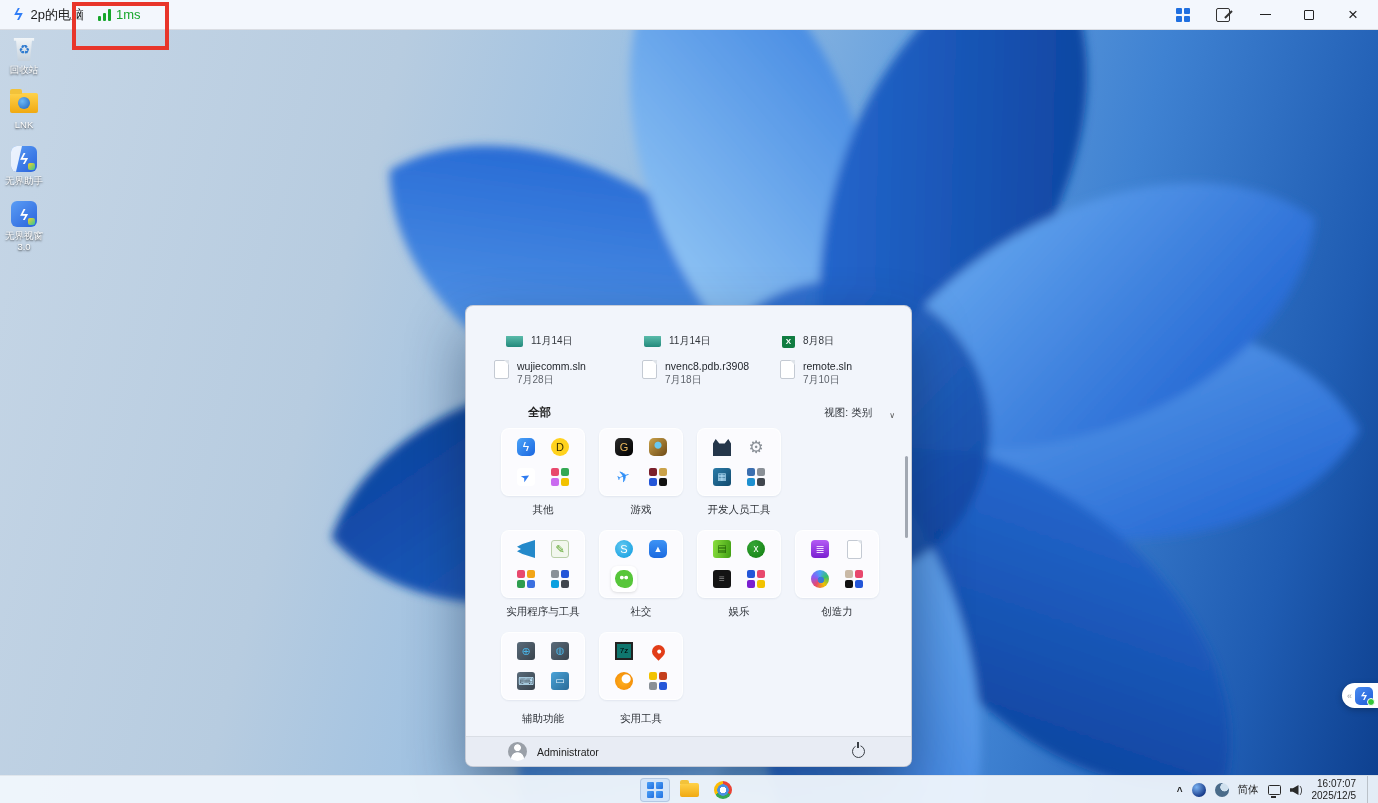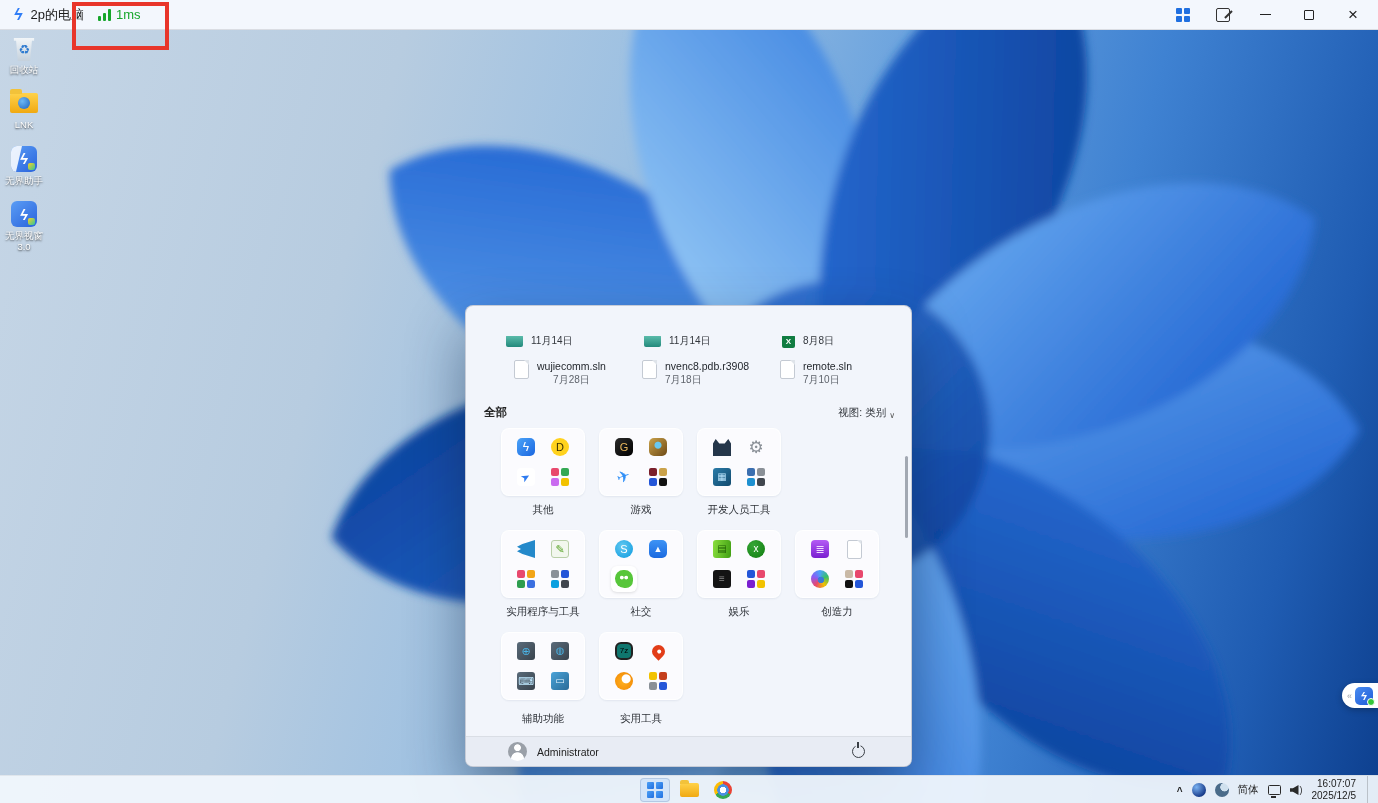--- a/index.html
+++ b/index.html
@@ -84,22 +84,22 @@
   .excel-mini { width:13px; height:13px; background:#107c41; border-radius:2px; color:#fff; font-size:8px;
     font-weight:bold; display:flex; align-items:center; justify-content:center; }
   .rec-file { position:absolute; top:24px; display:flex; gap:8px; cursor:pointer; }
   .doc-mini { width:15px; height:19px; background:#fff; border:1px solid #c4cad3; border-radius:2px; position:relative; flex:0 0 auto; }
   .doc-mini::before { content:""; position:absolute; right:-1px; top:-1px; width:5px; height:5px;
     background:#dfe4ea; clip-path:polygon(0 0,100% 100%,100% 0); }
   .rec-name { font-size:10.5px; color:#24282e; line-height:1.25; }
   .rec-sub { font-size:10px; color:#5f646c; }
 
   .sm-allrow { position:absolute; left:18px; top:99px; width:411px; display:flex; justify-content:space-between; align-items:center; }
-  .sm-all { font-size:11.5px; font-weight:bold; color:#222; }
-  .sm-view { font-size:10.5px; color:#33373d; cursor:pointer; display:flex; gap:3px; align-items:flex-end; }
+  .sm-all { font-size:11.5px; font-weight:bold; color:#222;margin-left:44px; }
+  .sm-view { font-size:10.5px; color:#33373d; cursor:pointer; display:flex; gap:17px; align-items:flex-end; }
   .sm-view .chev { font-size:8px; color:#555; }
 
   .sm-grid { position:absolute; left:35px; top:122px; }
   .cat-row { display:flex; gap:14px; margin-bottom:13px; }
   .cat { width:84px; display:flex; flex-direction:column; align-items:center; cursor:pointer; }
   .cat-card { width:84px; height:68px; background:rgba(253,254,255,.72); border:1px solid rgba(255,255,255,.8);
     border-radius:8px; box-shadow:0 1px 2px rgba(30,50,90,.08);
     display:grid; grid-template-columns:20px 20px; grid-template-rows:20px 20px;
     column-gap:14px; row-gap:10px; justify-content:center; align-content:center; justify-items:center; align-items:center; }
   .cat-label { margin-top:7px; font-size:10.5px; color:#2e3238; text-align:center; white-space:nowrap; }
@@ -304,21 +304,21 @@
           </div>
           <div class="rec-top-item" style="left: 162px;">
             <span class="folder-teal"></span>
             <span class="rec-date">11月14日</span>
           </div>
           <div class="rec-top-item" style="left: 300px;">
             <span class="excel-mini">X</span>
             <span class="rec-date">8月8日</span>
           </div>
         </div>
-        <div class="rec-file" style="left: 32px; text-align: center;">
+        <div class="rec-file" style="left: 12px;">
           <span class="doc-mini"></span>
           <div>
             <div class="rec-name">wujiecomm.sln</div>
             <div class="rec-sub">7月28日</div>
           </div>
         </div>
         <div class="rec-file" style="left: 160px;">
           <span class="doc-mini"></span>
           <div>
             <div class="rec-name">nvenc8.pdb.r3908</div>
@@ -488,21 +488,21 @@
                 <span style="color: rgb(191, 232, 255); font-size: 11px;">⌨</span>
               </div>
               <div class="mini" style="background: linear-gradient(135deg, rgb(74, 163, 216), rgb(42, 107, 152)); border-radius: 3px;">
                 <span style="color: rgb(232, 246, 255); font-size: 10px;">▭</span>
               </div>
             </div>
             <div class="cat-label" style="margin-top: 12px;">辅助功能</div>
           </div>
           <div class="cat">
             <div class="cat-card">
-              <div class="mini" style="background: #0f766e; border-radius: 6px; border: 2px solid rgb(34, 34, 34);">
+              <div class="mini" style="background: #0f766e; border-radius: 0; border: 2px solid rgb(34, 34, 34);">
                 <span style="color: rgb(0, 0, 0); font-size: 8px;">7z</span>
               </div>
               <div class="pin-mini"></div>
               <div class="mini" style="background: radial-gradient(circle at 62% 38%, rgb(255, 255, 255) 0px, rgb(255, 255, 255) 4px, transparent 5px), radial-gradient(circle at 45% 55%, rgb(255, 176, 32), rgb(240, 131, 0)); border-radius: 50%;"></div>
               <div class="cluster">
                 <i style="background: rgb(242, 194, 0);"></i>
                 <i style="background: rgb(196, 62, 28);"></i>
                 <i style="background: rgb(138, 144, 151);"></i>
                 <i style="background: rgb(36, 86, 216);"></i>
               </div>

